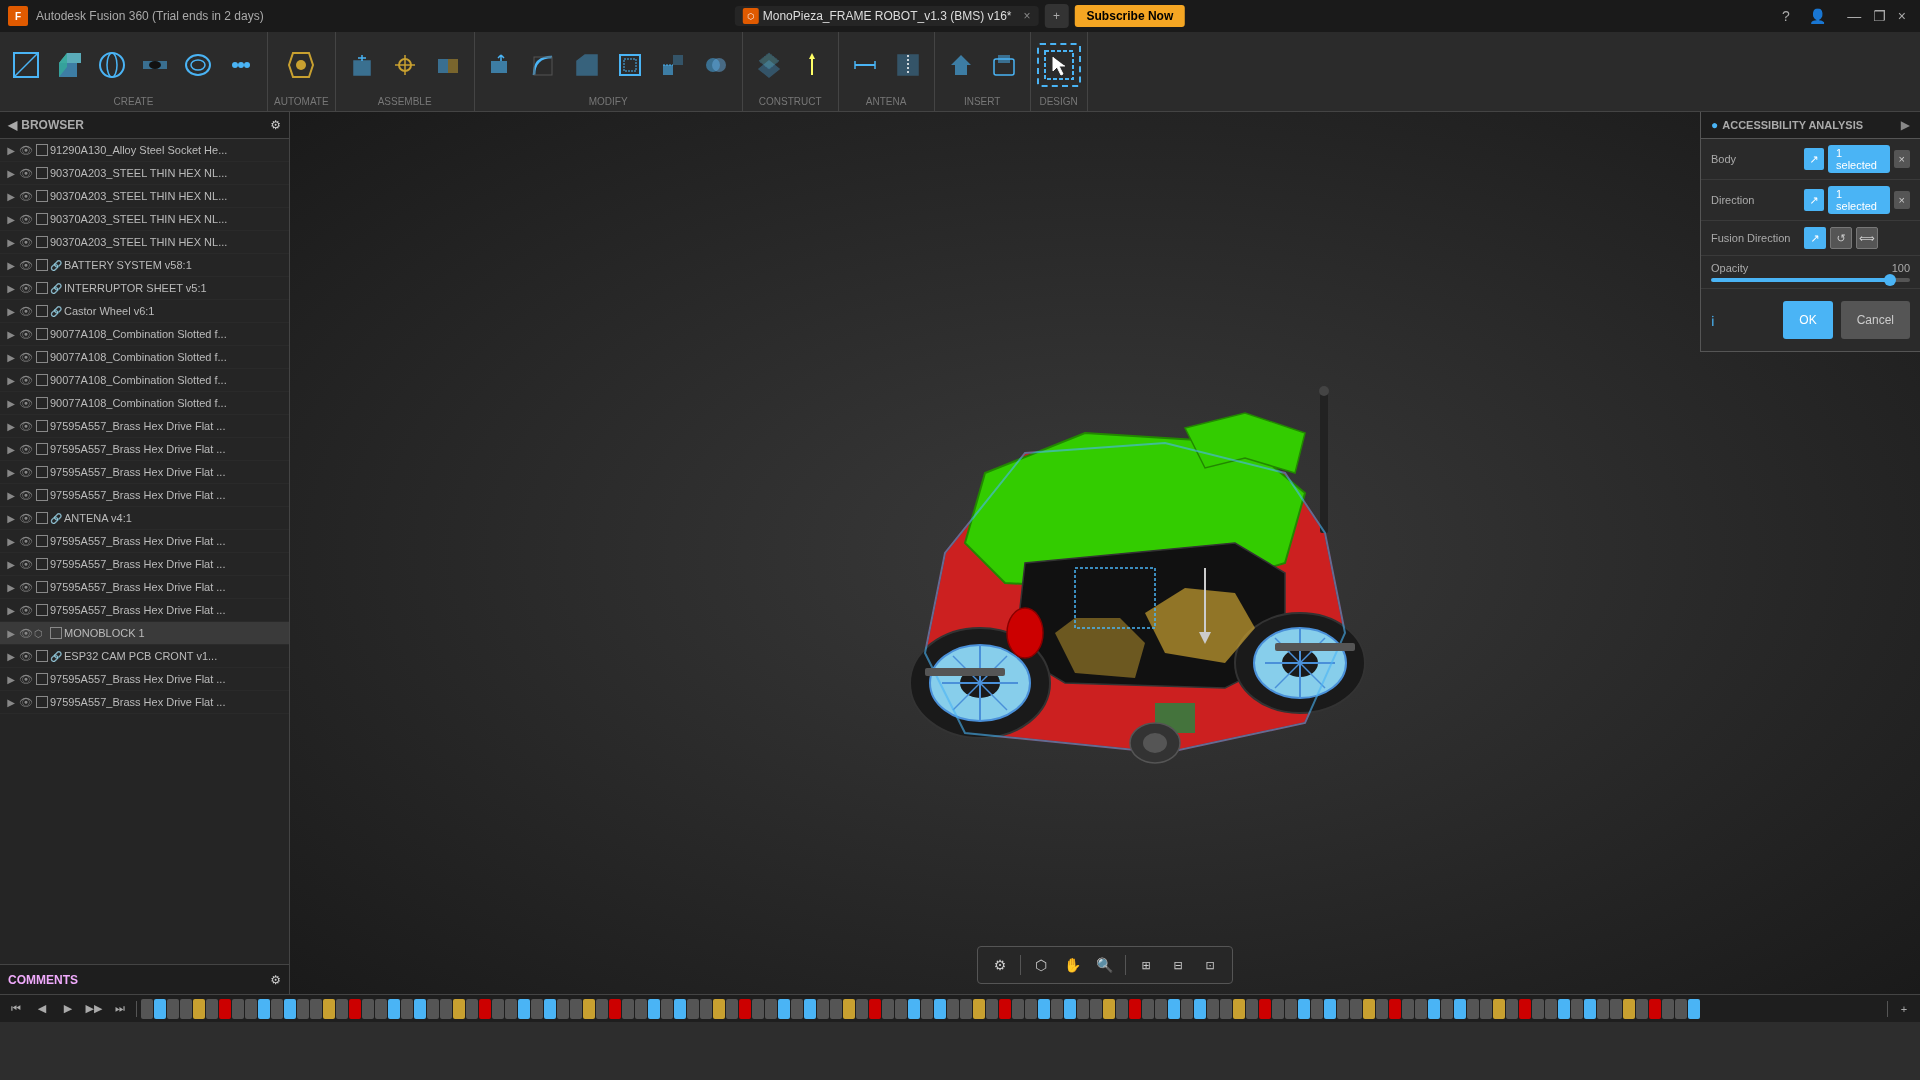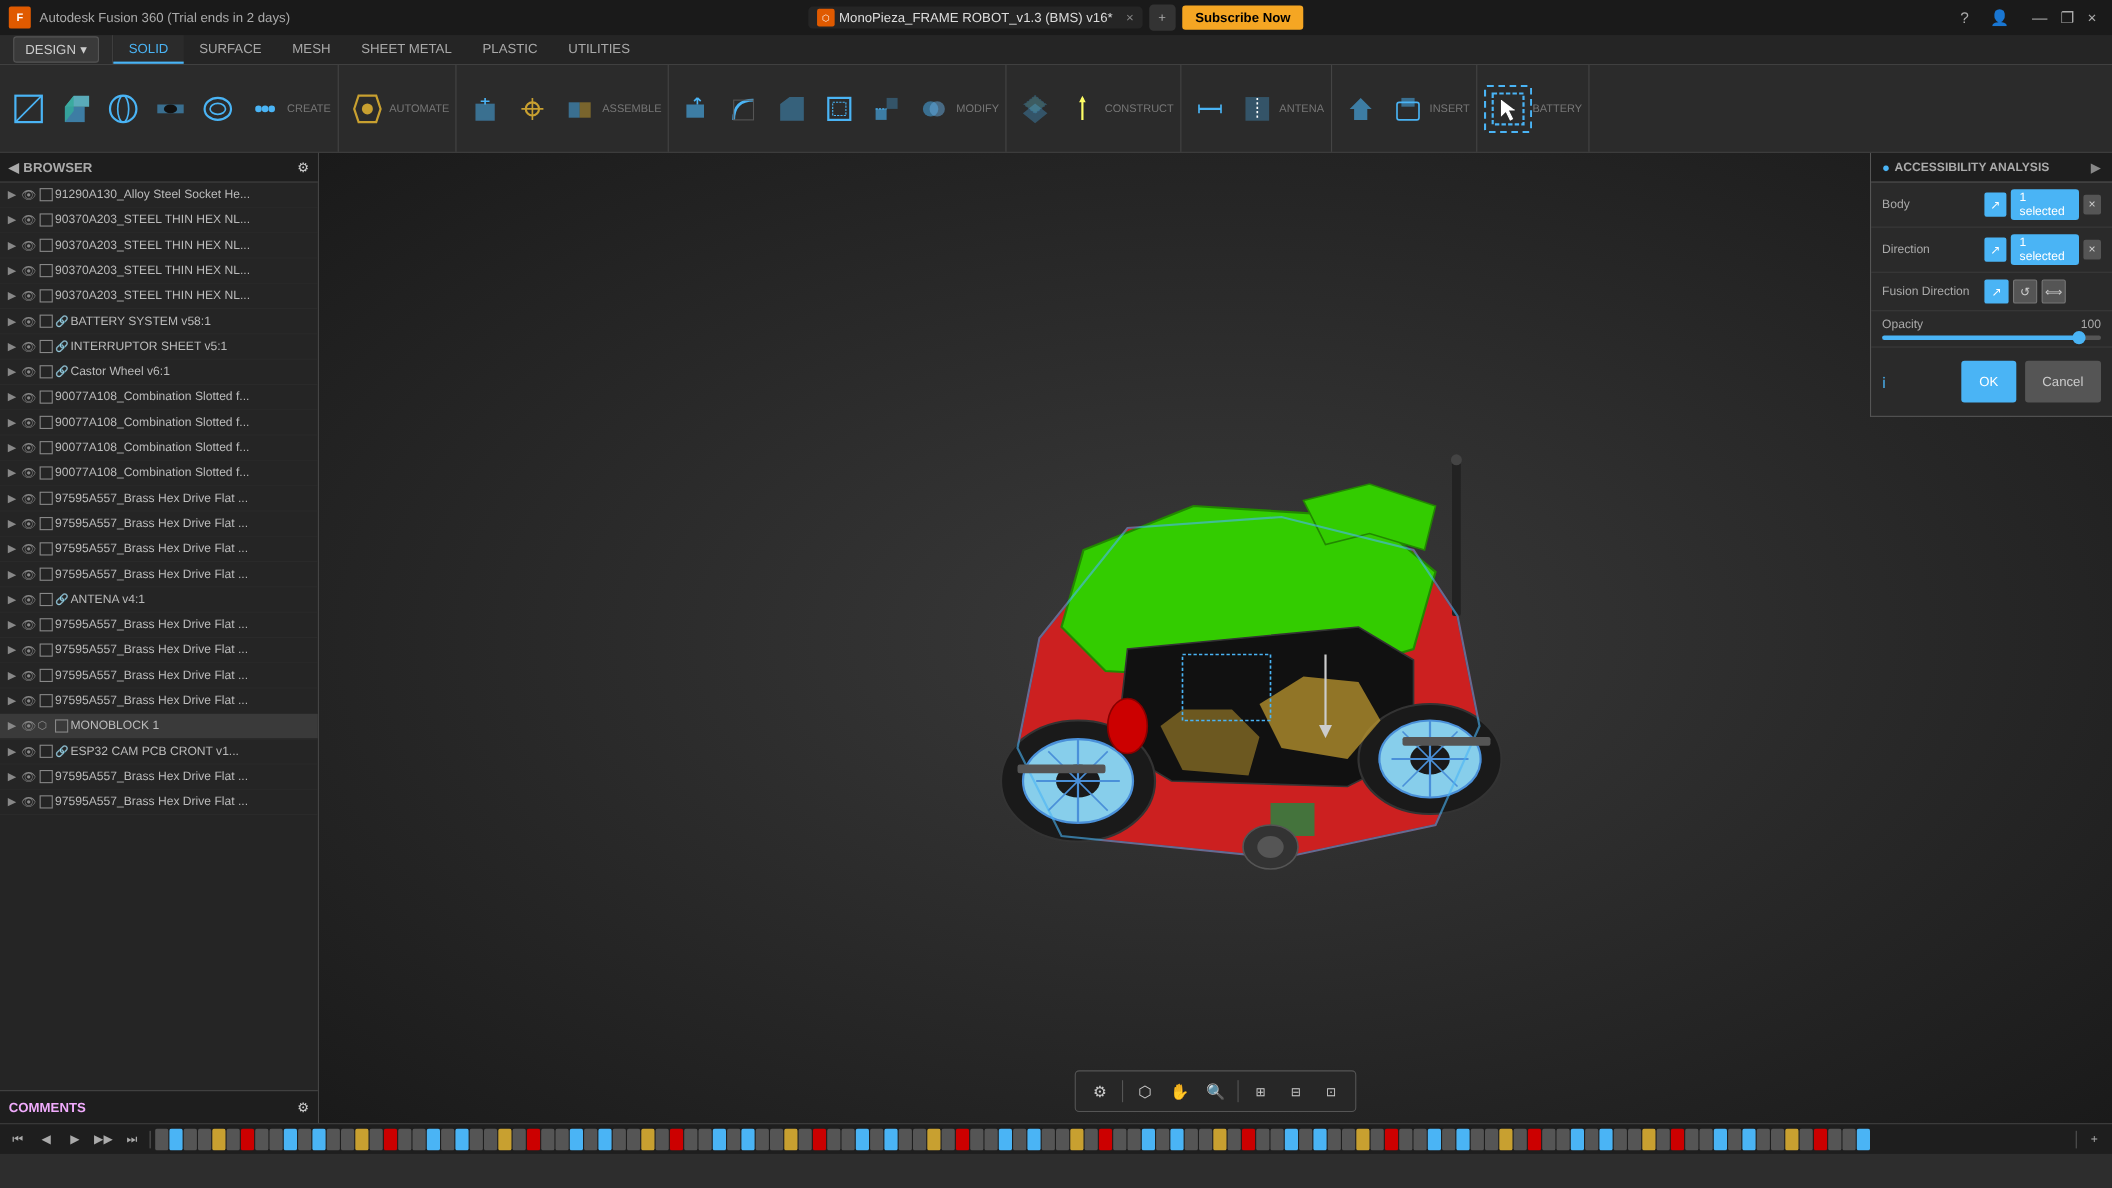--- a/index.html
+++ b/index.html
@@ -95,21 +95,21 @@
     .bt-btn { width: 24px; height: 22px; display: flex; align-items: center; justify-content: center; color: #aaa; cursor: pointer; border-radius: 2px; font-size: 11px; }
     .bt-sep { width: 1px; height: 16px; background: #555; margin: 0 2px; }
     .bt-controls { display: flex; align-items: center; gap: 2px; }
 
     
     #robot-svg { width: 680px; height: 560px; }
 
     .ribbon-full { width: 100%; background: #2b2b2b; }
     .ribbon-tabs-row { display: flex; background: #252525; border-bottom: 1px solid #444; }
     .ribbon-content-row { display: flex; align-items: stretch; min-height: 80px; border-bottom: 1px solid #444; }
-    .rg { display: flex; flex-direction: row; align-items: center; padding: 4px 6px; border-right: 1px solid #444; }
+    .rg { display: flex; flex-direction: column; align-items: center; padding: 4px 6px; border-right: 1px solid #444; }
     .rg-items { display: flex; gap: 3px; align-items: center; flex: 1; }
     .rg-label { font-size: 10px; color: #777; margin-top: 2px; }
   </style>
 </head>
 <body>
 
 <div id="titlebar">
   <div id="titlebar-left">
     <div class="app-icon">F</div>
     <span>Autodesk Fusion 360 (Trial ends in 2 days)</span>
@@ -129,36 +129,20 @@
     <div class="win-controls">
       <button class="title-btn">—</button>
       <button class="title-btn">❐</button>
       <button class="title-btn close">×</button>
     </div>
   </div>
 </div>
 
 <div class="ribbon-full">
 
-  <div style="display:flex; align-items:stretch; background:#252525; border-bottom:1px solid #444;">
-    <div style="display:flex; align-items:center; padding:0 12px; background:#2b2b2b; border-right:1px solid #444;">
-      <button class="design-btn">
-        <span>DESIGN</span>
-        <span>▾</span>
-      </button>
-    </div>
-    <div class="ribbon-tabs-row" style="flex:1; border-bottom:none;">
-      <div class="ribbon-tab active">SOLID</div>
-      <div class="ribbon-tab">SURFACE</div>
-      <div class="ribbon-tab">MESH</div>
-      <div class="ribbon-tab">SHEET METAL</div>
-      <div class="ribbon-tab">PLASTIC</div>
-      <div class="ribbon-tab">UTILITIES</div>
-    </div>
-  </div>
 
   <div class="ribbon-content-row">
 
     <div class="rg">
       <div class="rg-items">
         <div class="ribbon-btn">
           <div class="icon">
             <svg width="32" height="32" viewBox="0 0 32 32">
                 <rect x="4" y="4" width="24" height="24" fill="none" stroke="#4ab4f5" stroke-width="2"></rect>
                 <line x1="4" y1="28" x2="28" y2="4" stroke="#4ab4f5" stroke-width="1.5"></line>
@@ -382,21 +366,21 @@
       <div class="rg-items">
         <div class="ribbon-btn select-btn">
           <div class="icon">
             <svg width="32" height="32" viewBox="0 0 32 32">
               <rect x="2" y="2" width="28" height="28" fill="none" stroke="#4ab4f5" stroke-width="2" stroke-dasharray="4,2"></rect>
               <polyline points="10,8 10,22 14,18 18,26 20,25 16,17 22,17" fill="#fff" stroke="#fff" stroke-width="1"></polyline>
             </svg>
           </div>
         </div>
       </div>
-      <div class="rg-label">BATTERY</div>
+      <div class="rg-label">DESIGN</div>
     </div>
   </div>
 </div>
 
 <div id="main">
 
   <div id="sidebar">
     <div id="browser-header">
       <div class="browser-title">
         <span>◀</span>

